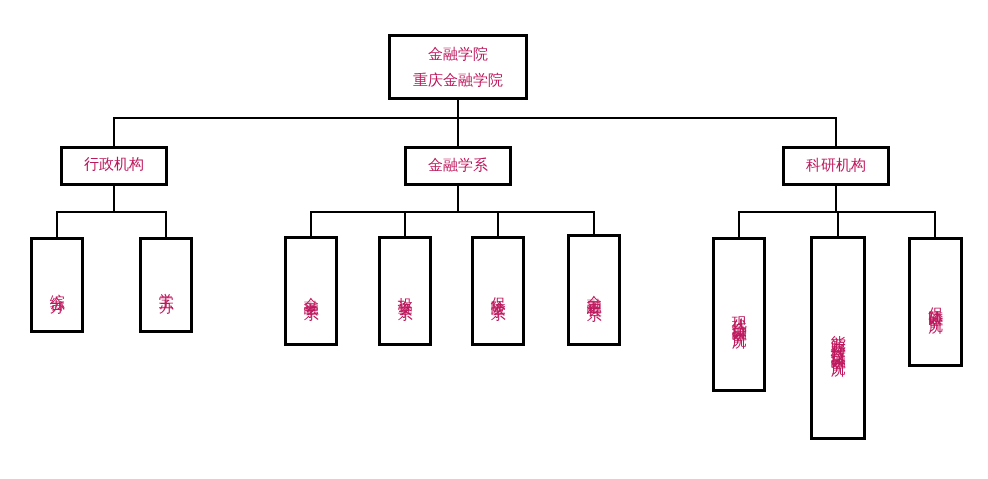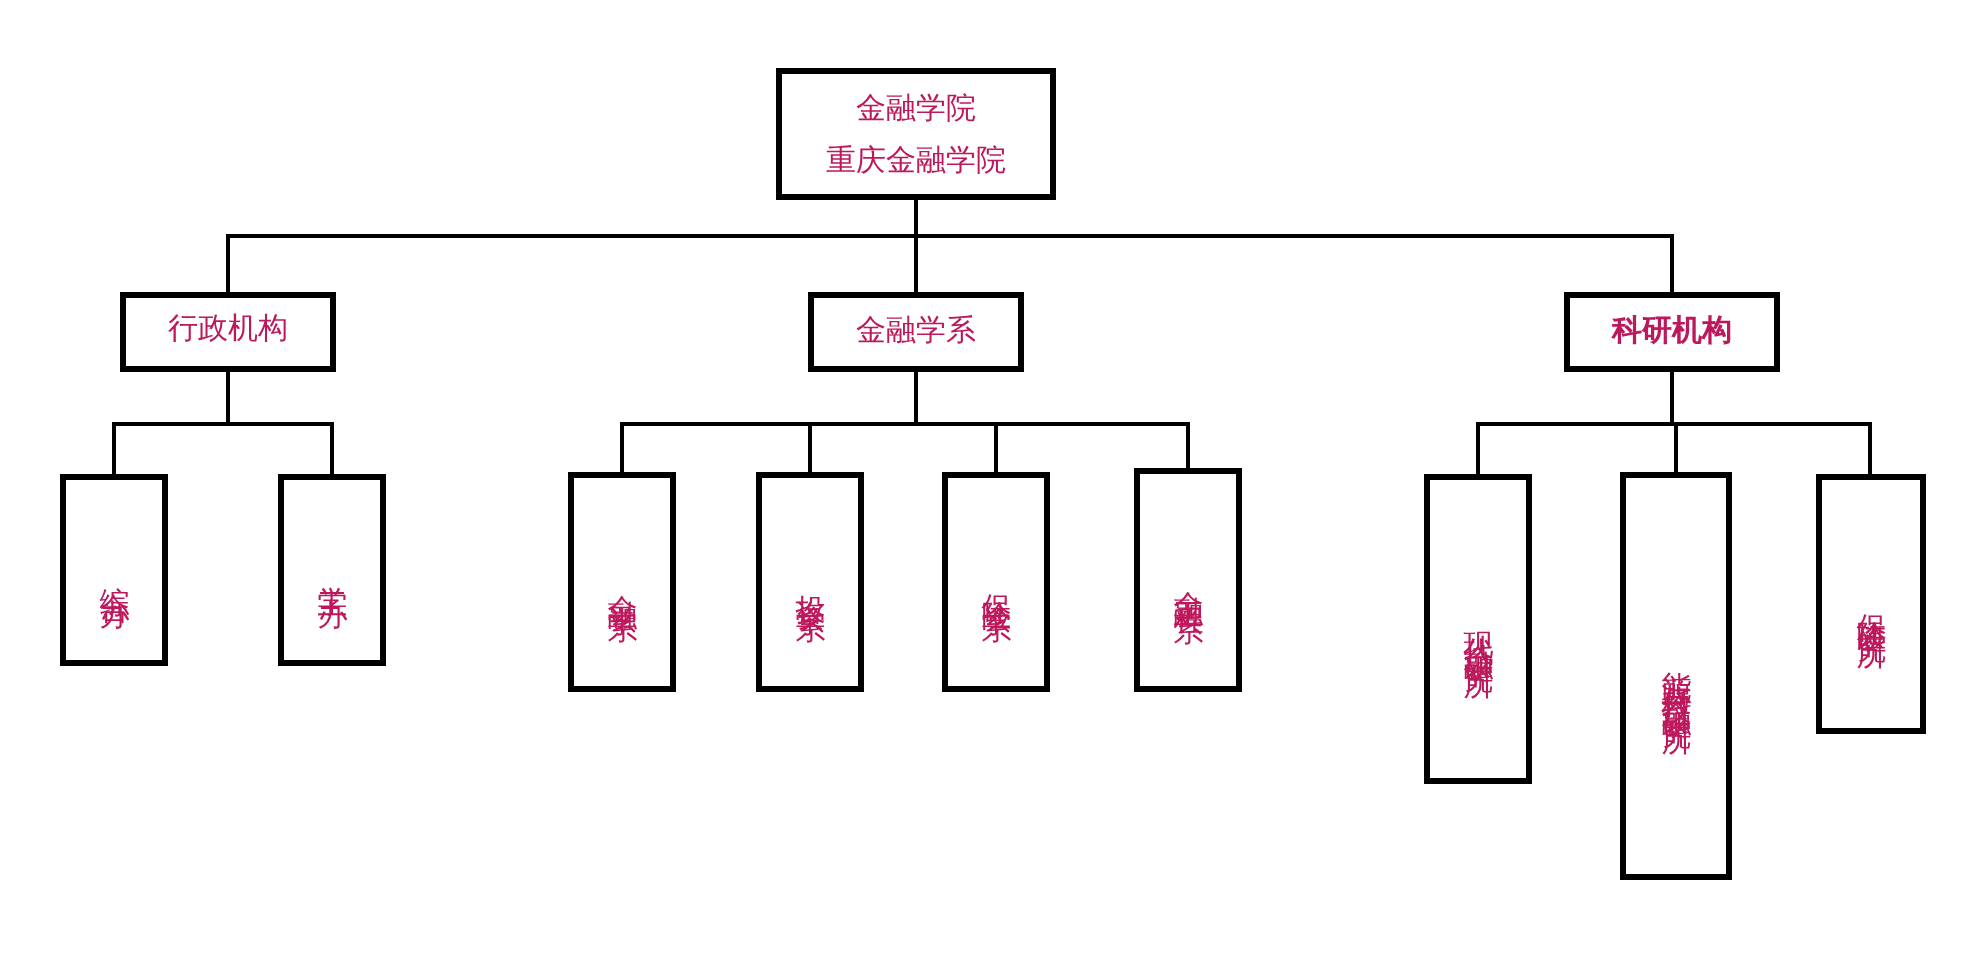--- a/index.html
+++ b/index.html
@@ -74,21 +74,21 @@
     <div>金融学院</div>
     <div>重庆金融学院</div>
   </div>
 
   <div class="node h" style="left:60px; top:146px; width:108px; height:40px;font-family:Liberation Mono, monospace;">
     <span>行政机构</span>
   </div>
   <div class="node h" style="left:404px; top:146px; width:108px; height:40px;">
     <span>金融学系</span>
   </div>
-  <div class="node h" style="left:782px; top:146px; width:108px; height:40px;font-weight:bold;">
+  <div class="node h" style="left:782px; top:146px; width:108px; height:40px;">
     <span>科研机构</span>
   </div>
 
   <div class="node v" style="left:30px; top:237px; width:54px; height:96px;">
     <span>综合办</span>
   </div>
   <div class="node v" style="left:139px; top:237px; width:54px; height:96px;">
     <span>学工办</span>
   </div>
 

